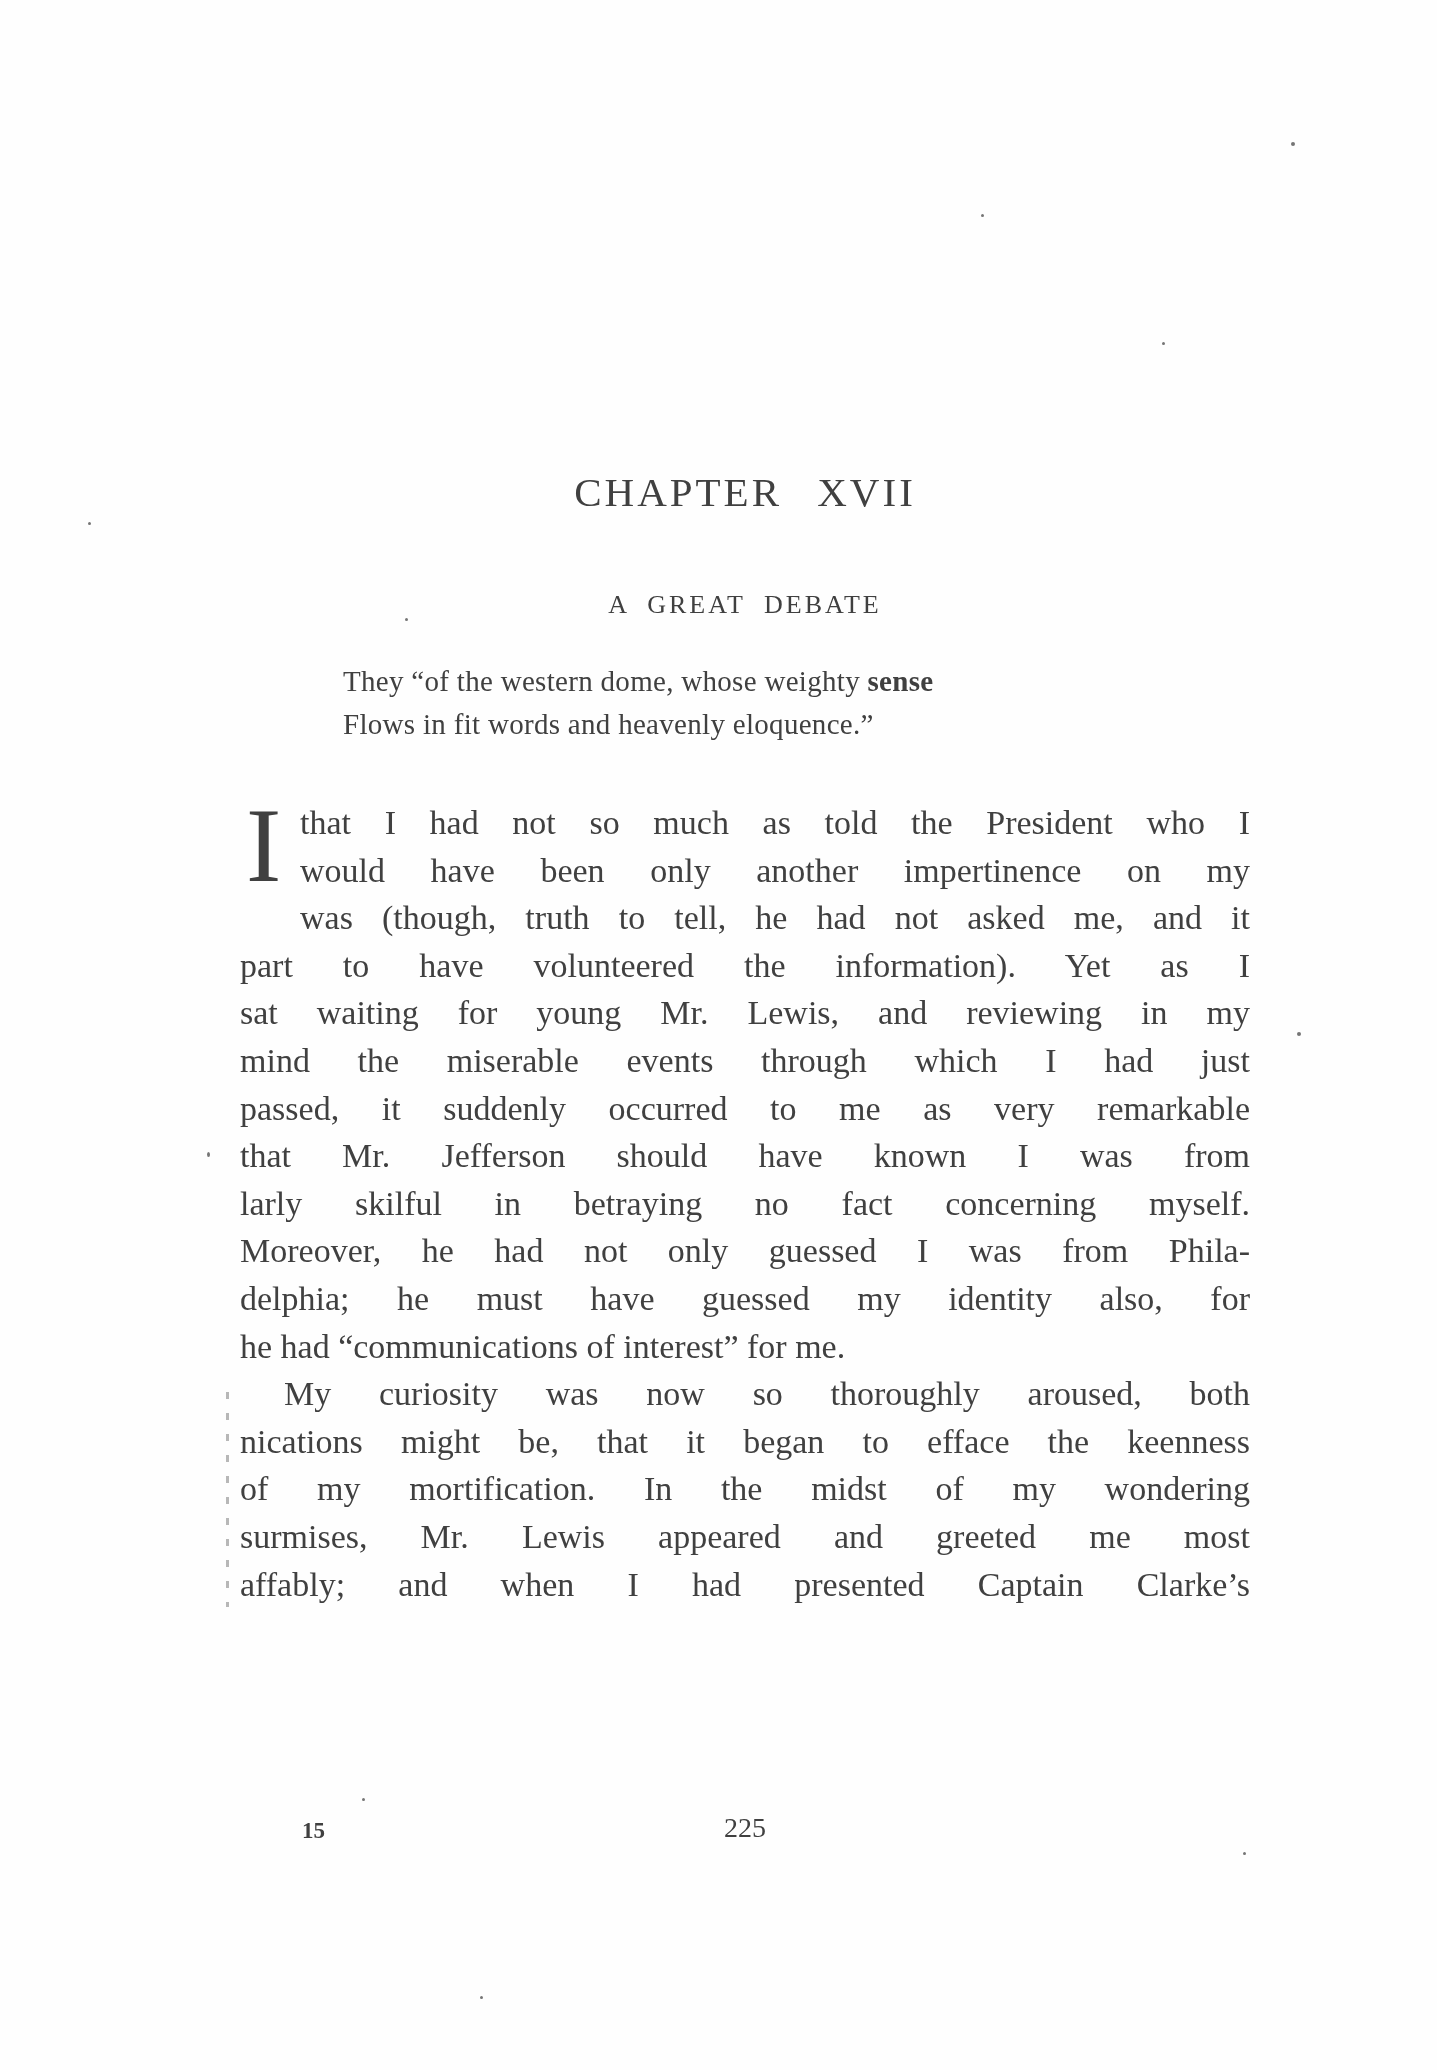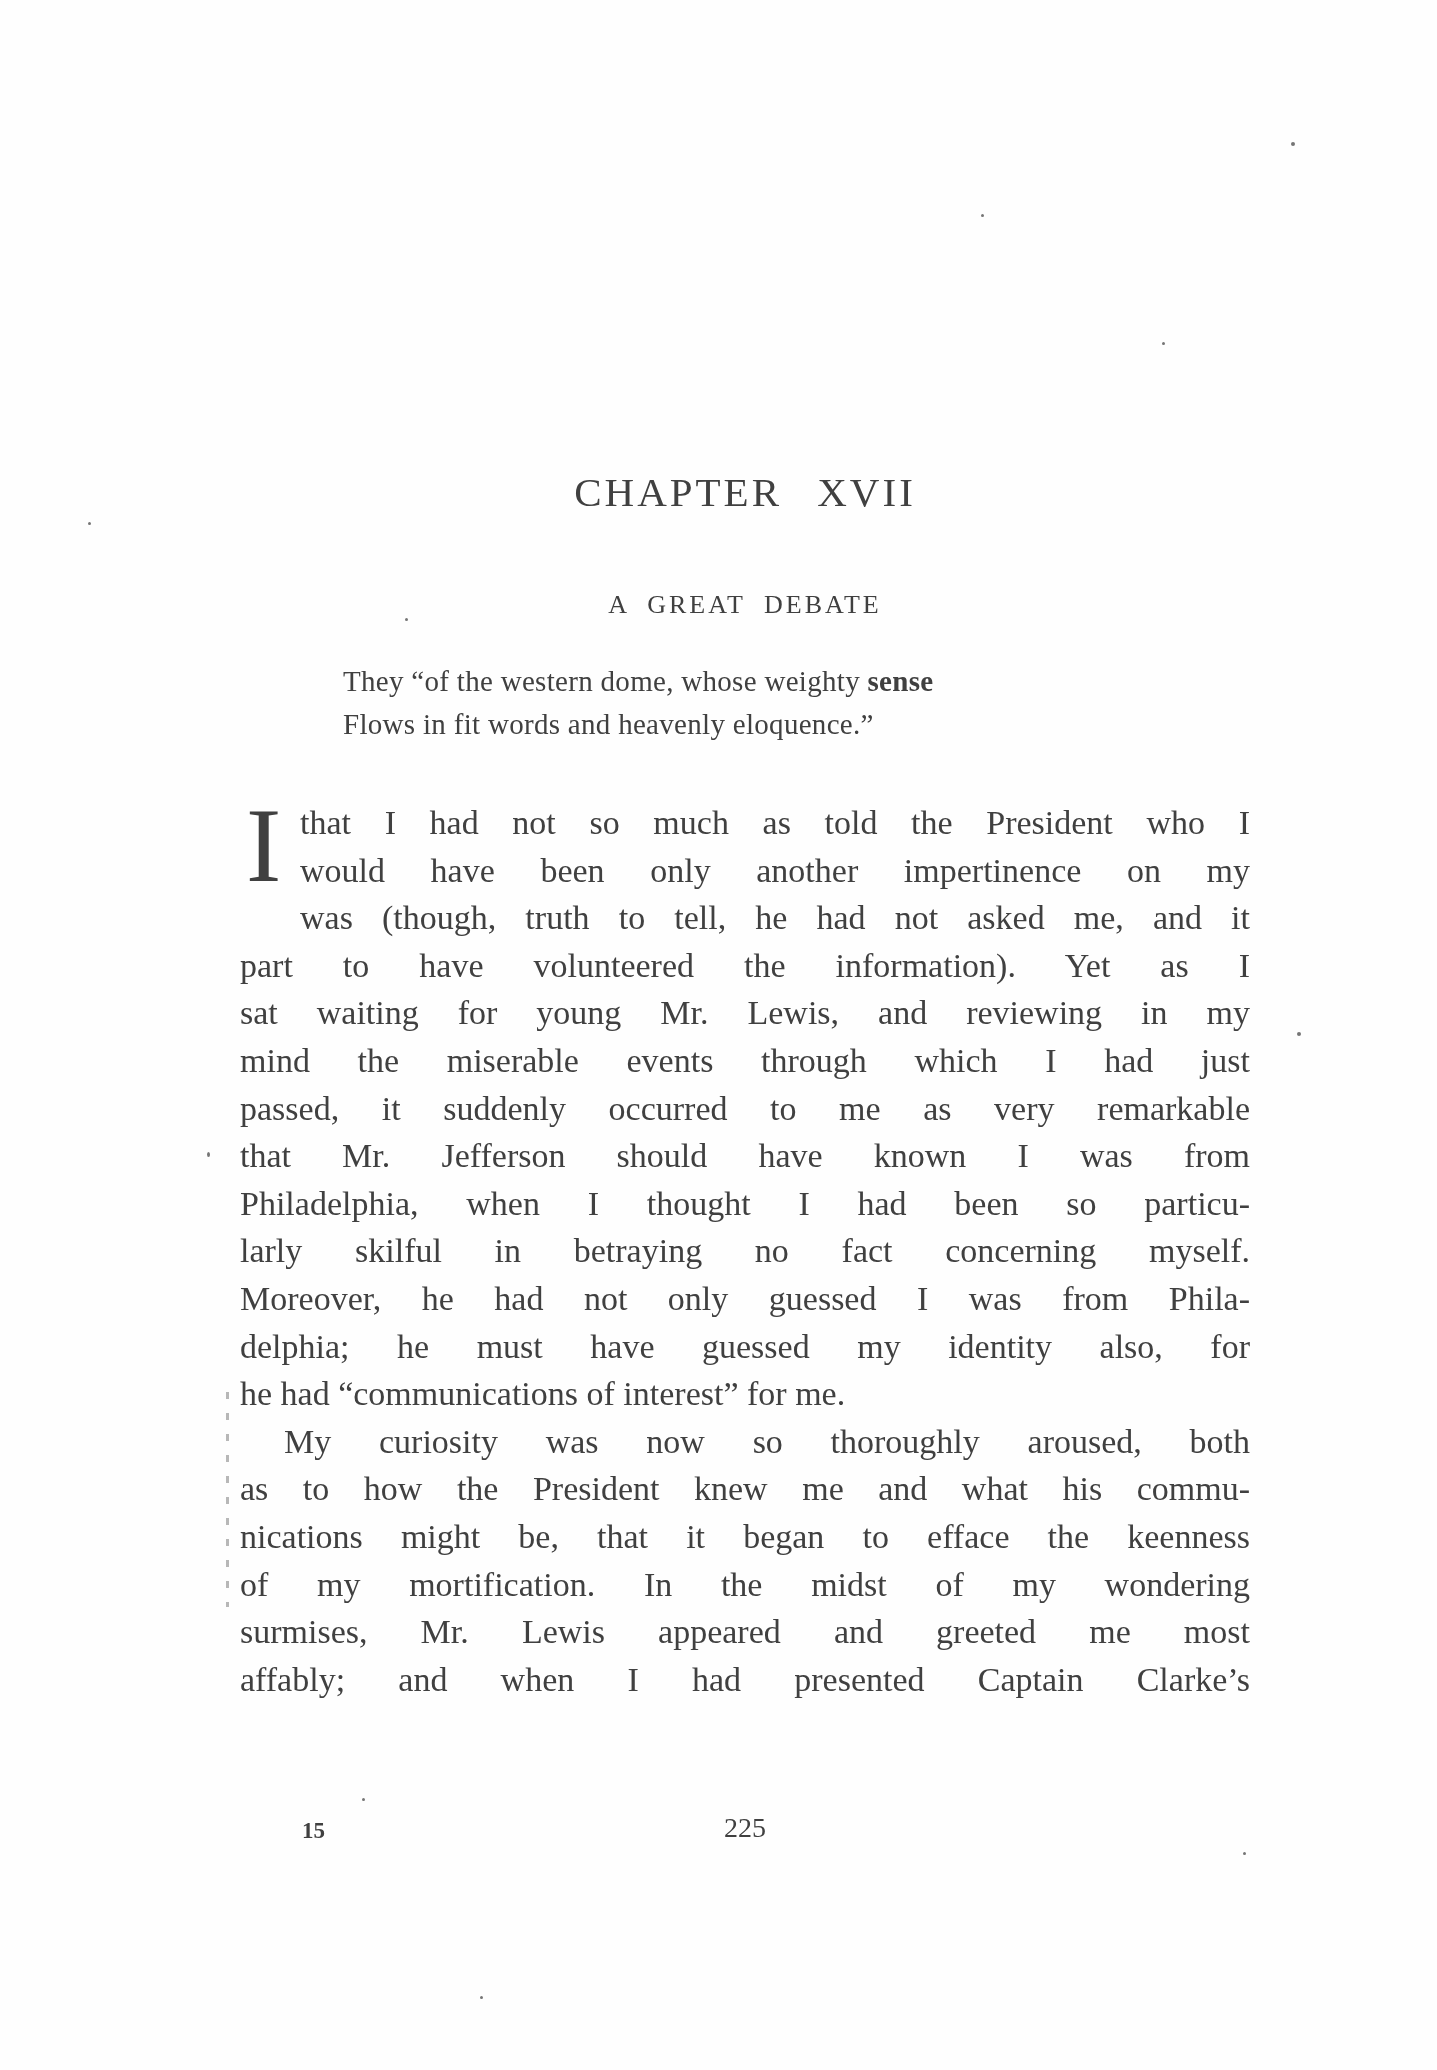--- a/index.html
+++ b/index.html
@@ -150,28 +150,26 @@
       <div class="drop-cap">I</div>
 
       <div class="bl">that I had not so much as told the President who I</div>
       <div class="bl">would have been only another impertinence on my</div>
       <div class="bl">was (though, truth to tell, he had not asked me, and it</div>
       <div class="bl">part to have volunteered the information). Yet as I</div>
       <div class="bl">sat waiting for young Mr. Lewis, and reviewing in my</div>
       <div class="bl">mind the miserable events through which I had just</div>
       <div class="bl">passed, it suddenly occurred to me as very remarkable</div>
       <div class="bl">that Mr. Jefferson should have known I was from</div>
-      <div class="bl">Philadelphia, when I thought I had been so particu-</div>
       <div class="bl">larly skilful in betraying no fact concerning myself.</div>
       <div class="bl">Moreover, he had not only guessed I was from Phila-</div>
       <div class="bl">delphia; he must have guessed my identity also, for</div>
       <div class="bl para-end">he had “communications of interest” for me.</div>
 
       <div class="bl first-line">My curiosity was now so thoroughly aroused, both</div>
-      <div class="bl">as to how the President knew me and what his commu-</div>
       <div class="bl">nications might be, that it began to efface the keenness</div>
       <div class="bl">of my mortification.  In the midst of my wondering</div>
       <div class="bl">surmises, Mr. Lewis appeared and greeted me most</div>
       <div class="bl">affably; and when I had presented Captain Clarke’s</div>
     </div>
 
     <div class="footer-row">
       <span class="sig-mark">15</span>
       <span class="page-number">225</span>
     </div>

